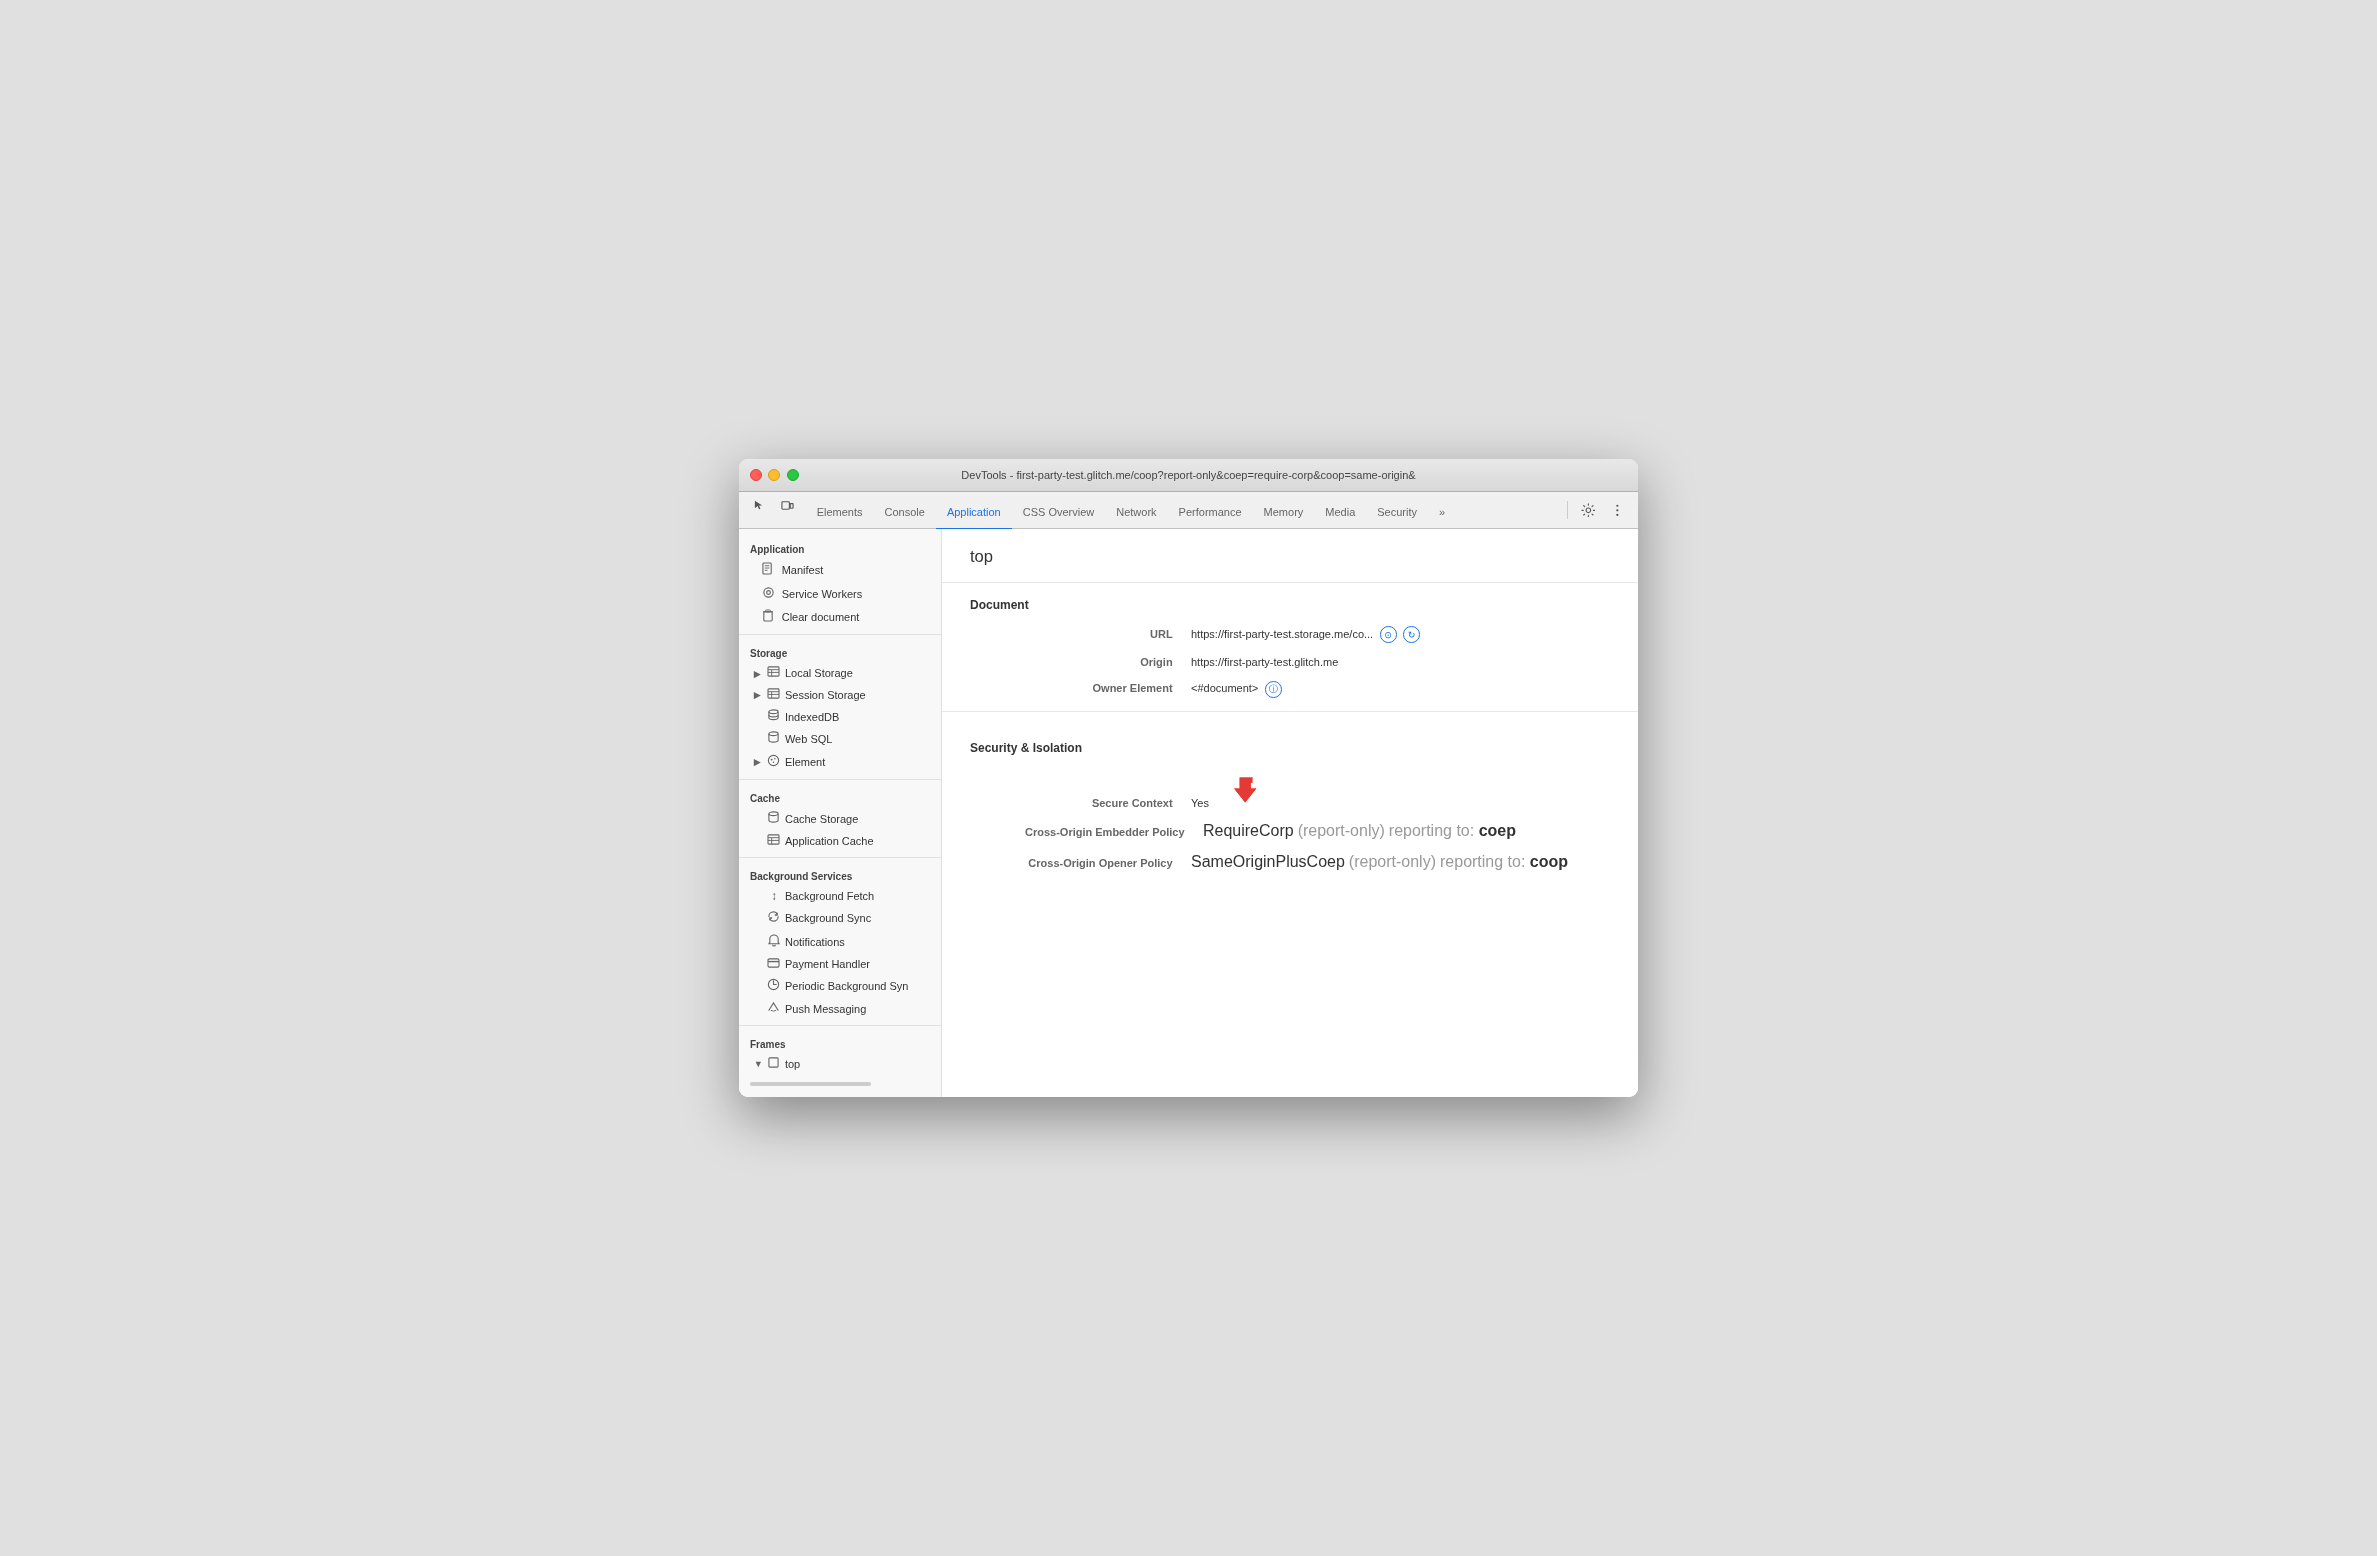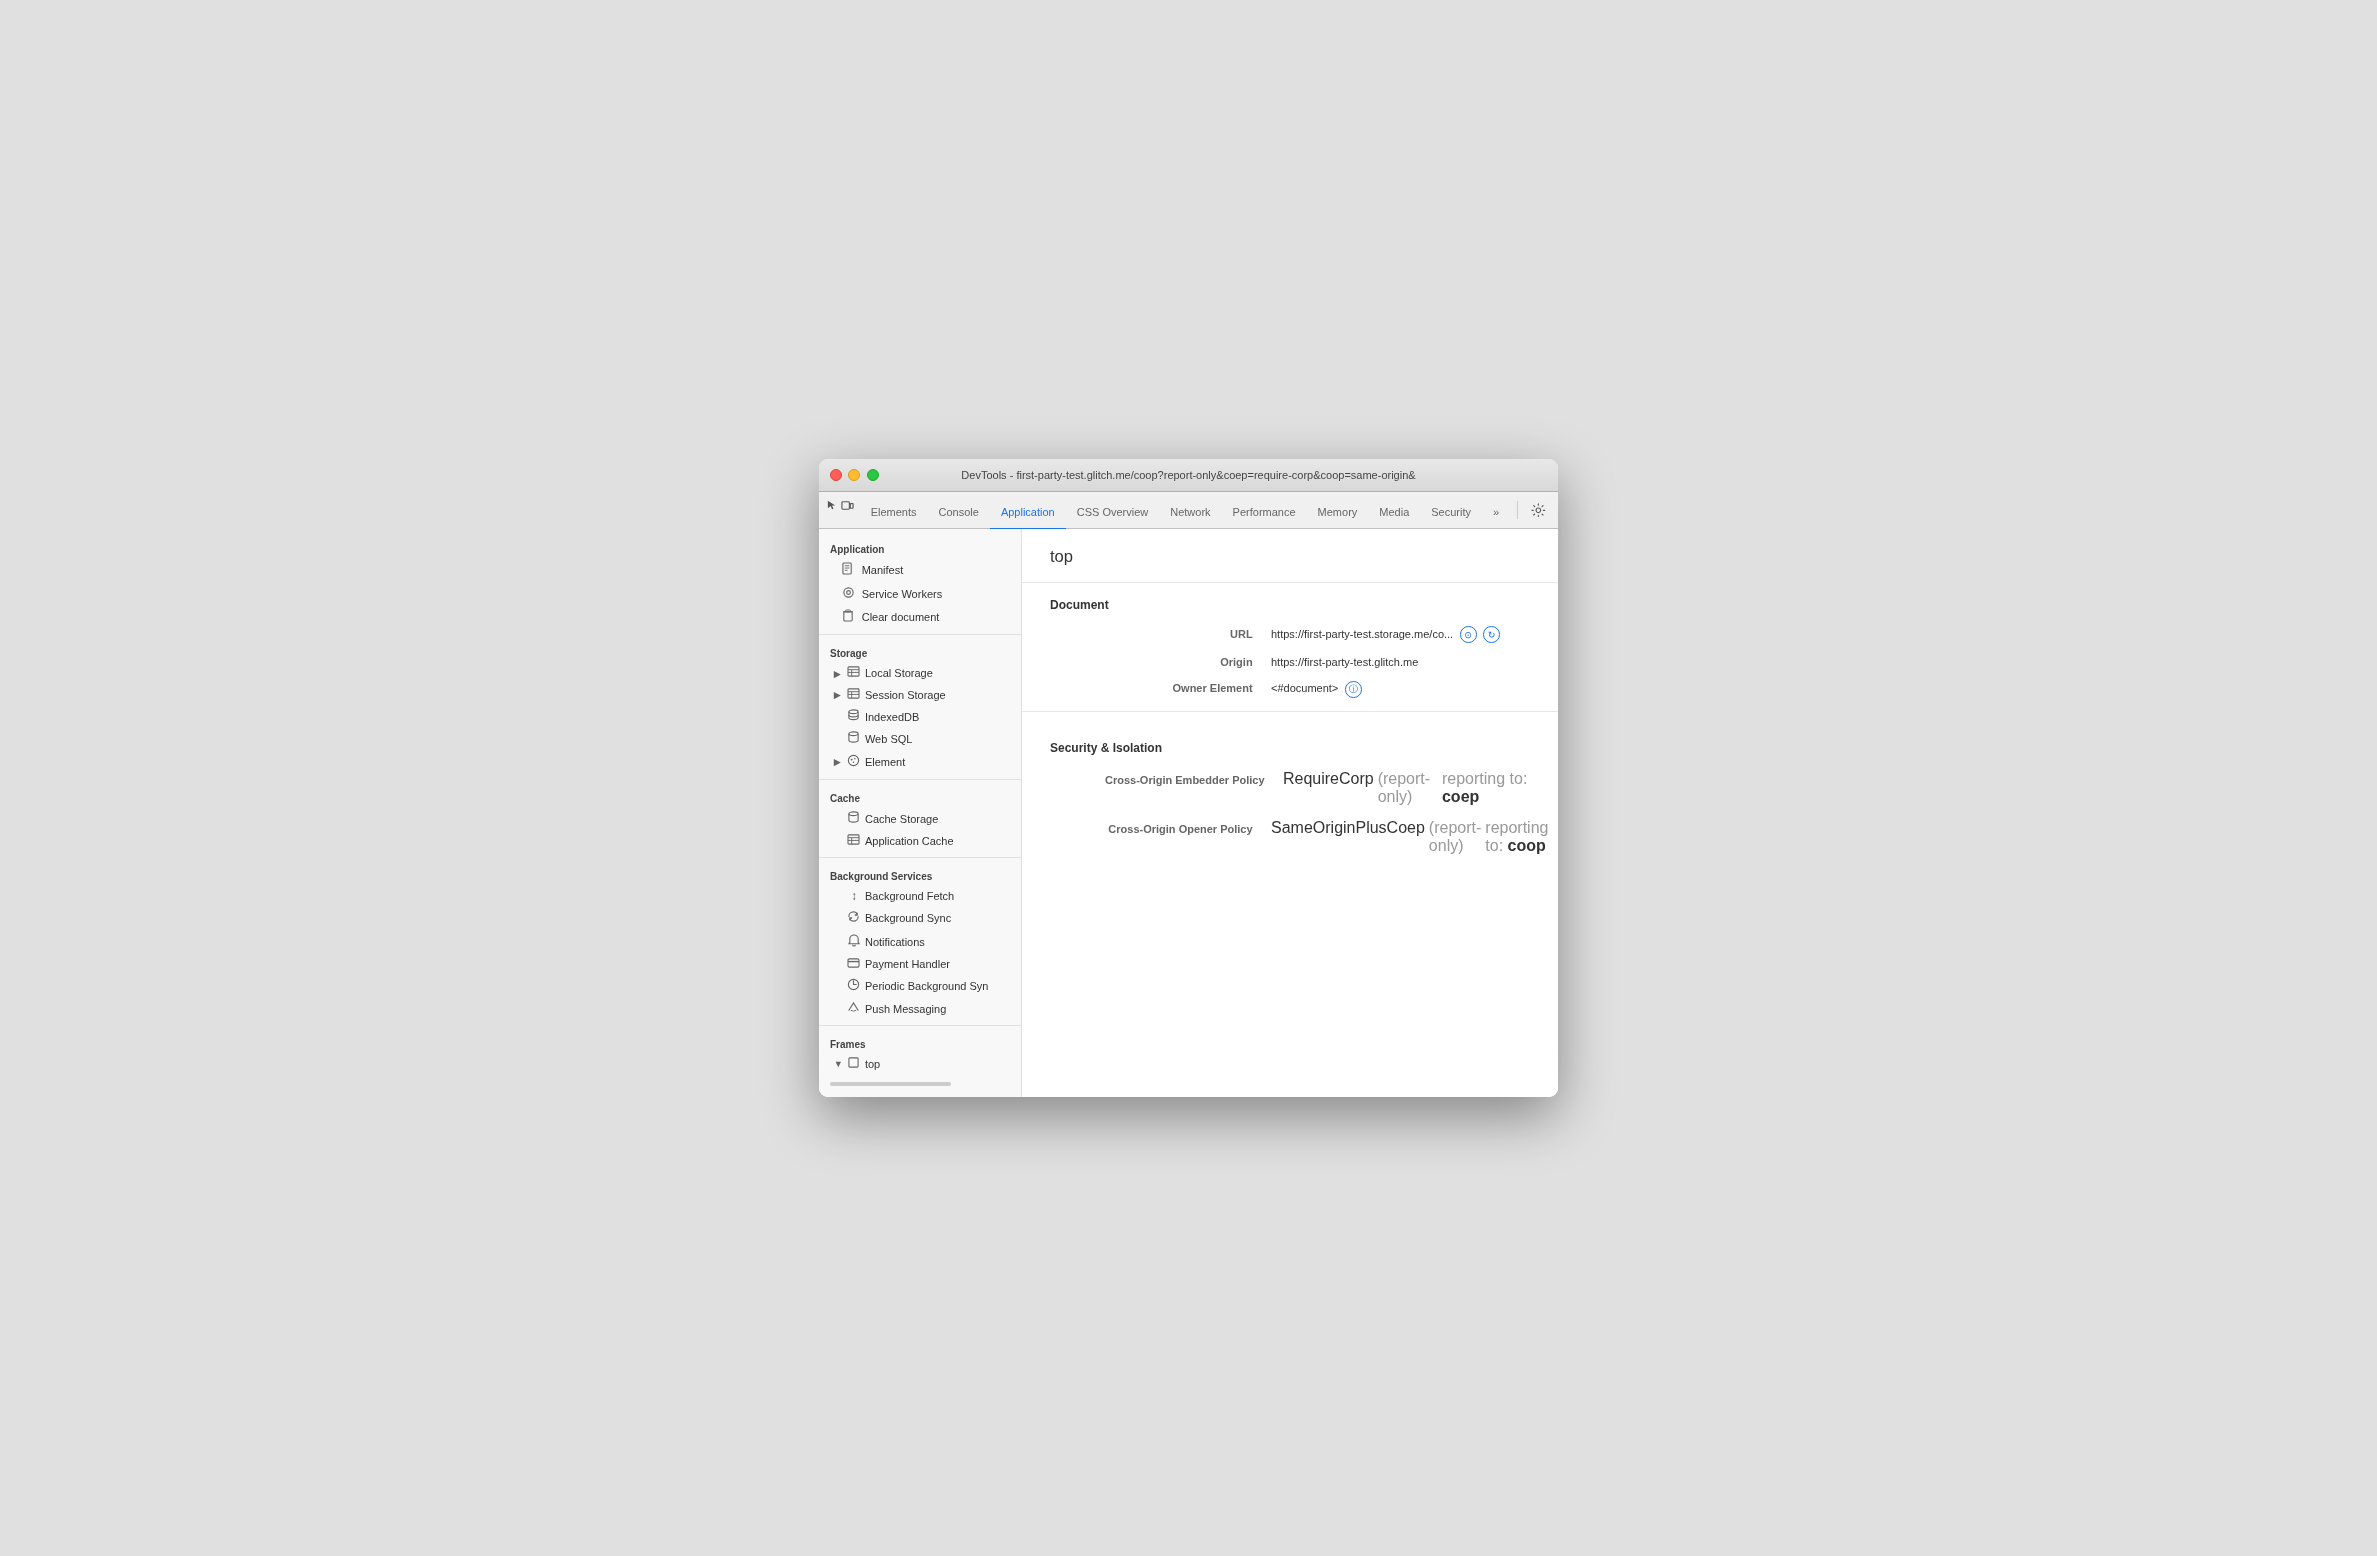--- a/index.html
+++ b/index.html
@@ -6,21 +6,21 @@
     body {
       font-family: -apple-system, BlinkMacSystemFont, 'Segoe UI', sans-serif;
       background: #e0e0e0;
       display: flex;
       justify-content: center;
       align-items: center;
       min-height: 100vh;
       padding: 18.4px;
     }
     .window {
-      width: 739px;
+      width: 899px;
       background: #f5f5f5;
       border-radius: 9.2px;
       box-shadow: 0 18.4px 55px rgba(0,0,0,0.4);
       overflow: hidden;
       display: flex;
       flex-direction: column;
     }
     .titlebar {
       background: linear-gradient(to bottom, #e8e8e8, #d8d8d8);
       height: 33px;
@@ -525,20 +525,32 @@
             <span class="inline-icon" style="border-color:#1a73e8; color:#1a73e8;">ⓘ</span>
           </span>
         </div>
       </div>
 
       <div class="content-divider" style="margin-top:9.2px;"></div>
 
       <div style="padding-top:14.7px;">
         <div class="section-title">Security &amp; Isolation</div>
 
+        <div class="field-row">
+          <span class="field-label">Secure Context</span>
+          <span class="field-value">
+            <span>Yes</span>
+            <span class="red-arrow">
+              <svg width="37" height="37" viewBox="0 0 40 40">
+                <polygon points="32,8 18,8 18,20 12,20 24,35 36,20 30,20 30,14 32,14" fill="#e53935"></polygon>
+                <polygon points="32,8 18,8 18,20 12,20 24,35 36,20 30,20 30,14" fill="#e53935"></polygon>
+              </svg>
+            </span>
+          </span>
+        </div>
 
         <div class="field-row">
           <span class="field-label">Cross-Origin Embedder Policy</span>
           <span class="field-value">
             <span class="policy-value">
               <span class="policy-main">RequireCorp</span>
               <span class="policy-secondary">(report-only)</span>
               <span class="policy-reporting">
                 <span>reporting to:</span>
                 <strong>coep</strong>

